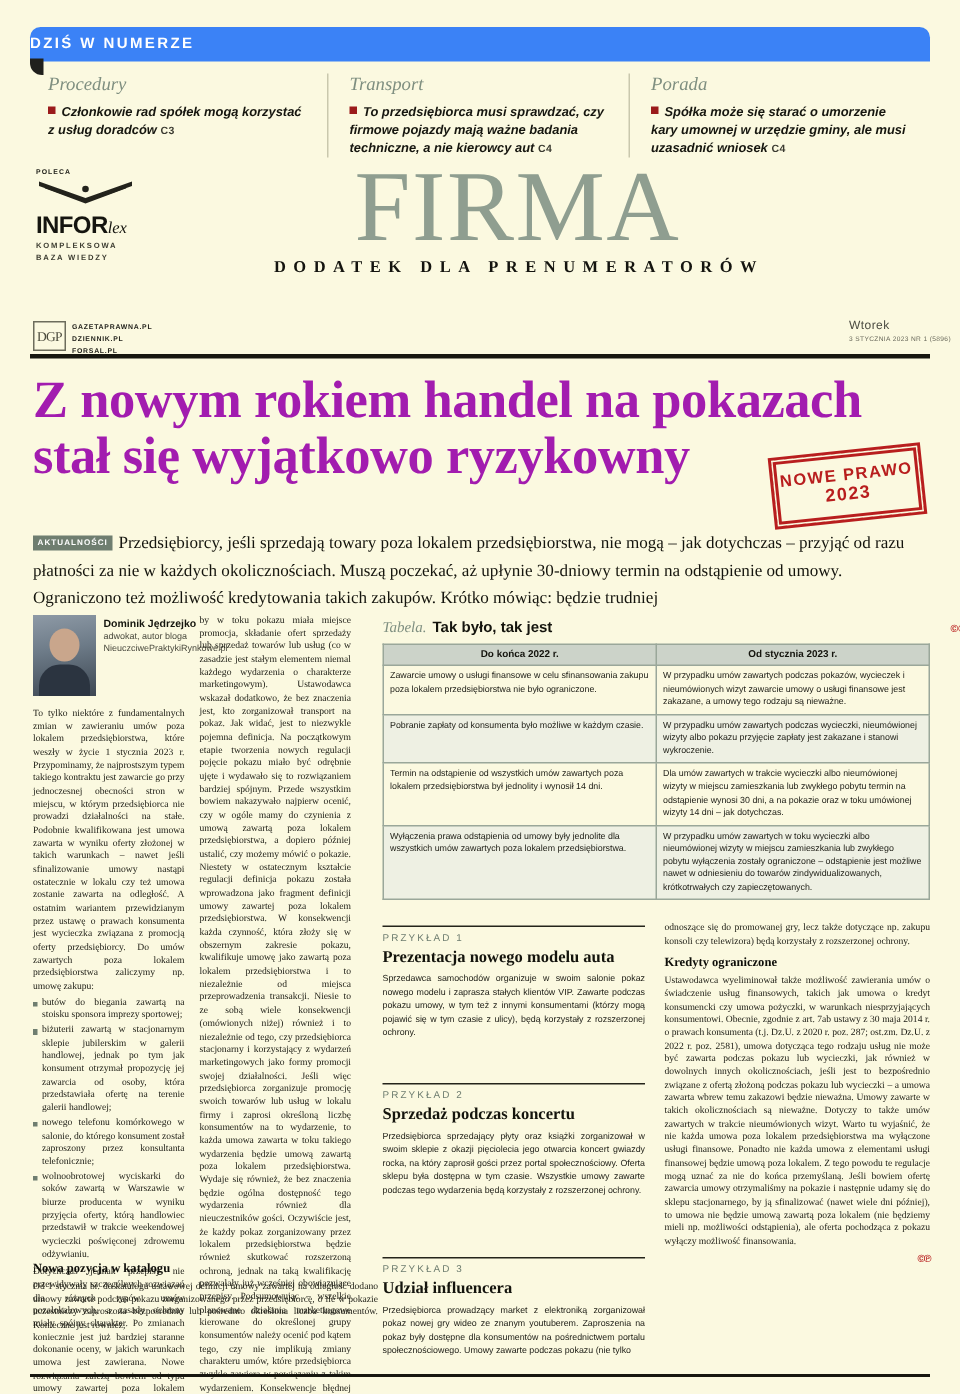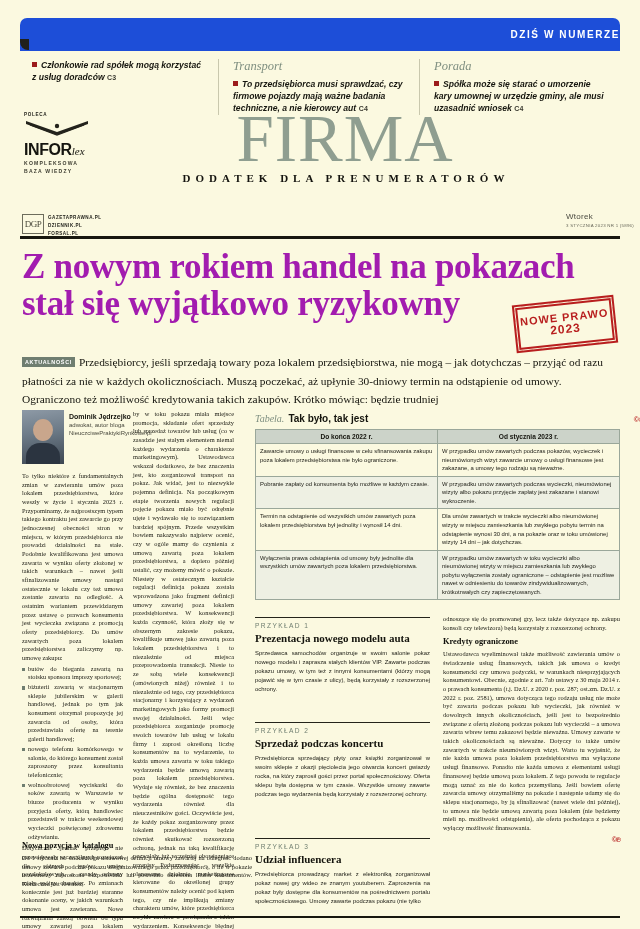--- a/index.html
+++ b/index.html
@@ -10,22 +10,22 @@
     font-family:"Liberation Serif", serif;
     color:#1a1a17;
     overflow:hidden;
     position:relative;
   }
   .page{width:640px;height:929px;position:relative;box-sizing:border-box;}
 
   
   .topbox{position:absolute;left:20px;top:18px;width:600px;}
   .tb-bar{
-    height:33px;background:#1d4ed8;border-radius:7px 7px 0 0;
-    display:flex;align-items:center;justify-content:flex-end;
+    height:23px;background:#3b82f6;border-radius:7px 7px 0 0;
+    display:flex;align-items:center;justify-content:flex-start;
     position:relative;
   }
   .tb-bar-title{
     font-family:"Liberation Sans",sans-serif;
     font-weight:bold;font-size:10px;letter-spacing:1.6px;color:#ffffff;
   }
   .tb-tail{
     position:absolute;left:0;top:21px;width:9px;height:11px;
     background:#20201c;border-radius:0 0 0 8px;
   }
@@ -204,20 +204,21 @@
 
 <div class="page">
 
   <div class="topbox">
     <div class="tb-bar">
       <div class="tb-bar-title">DZIŚ W NUMERZE</div>
       <div class="tb-tail"></div>
     </div>
     <div class="tb-cols">
       <div class="tb-col">
+        <div class="tb-kicker">Procedury</div>
         <div class="tb-item"><span class="tb-sq"></span><span>Członkowie rad spółek mogą korzystać z usług doradców</span> <span class="tb-ref">C3</span></div>
       </div>
       <div class="tb-col">
         <div class="tb-kicker">Transport</div>
         <div class="tb-item"><span class="tb-sq"></span><span>To przedsiębiorca musi sprawdzać, czy firmowe pojazdy mają ważne badania techniczne, a nie kierowcy aut</span> <span class="tb-ref">C4</span></div>
       </div>
       <div class="tb-col">
         <div class="tb-kicker">Porada</div>
         <div class="tb-item"><span class="tb-sq"></span><span>Spółka może się starać o umorzenie kary umownej w urzędzie gminy, ale musi uzasadnić wniosek</span> <span class="tb-ref">C4</span></div>
       </div>

